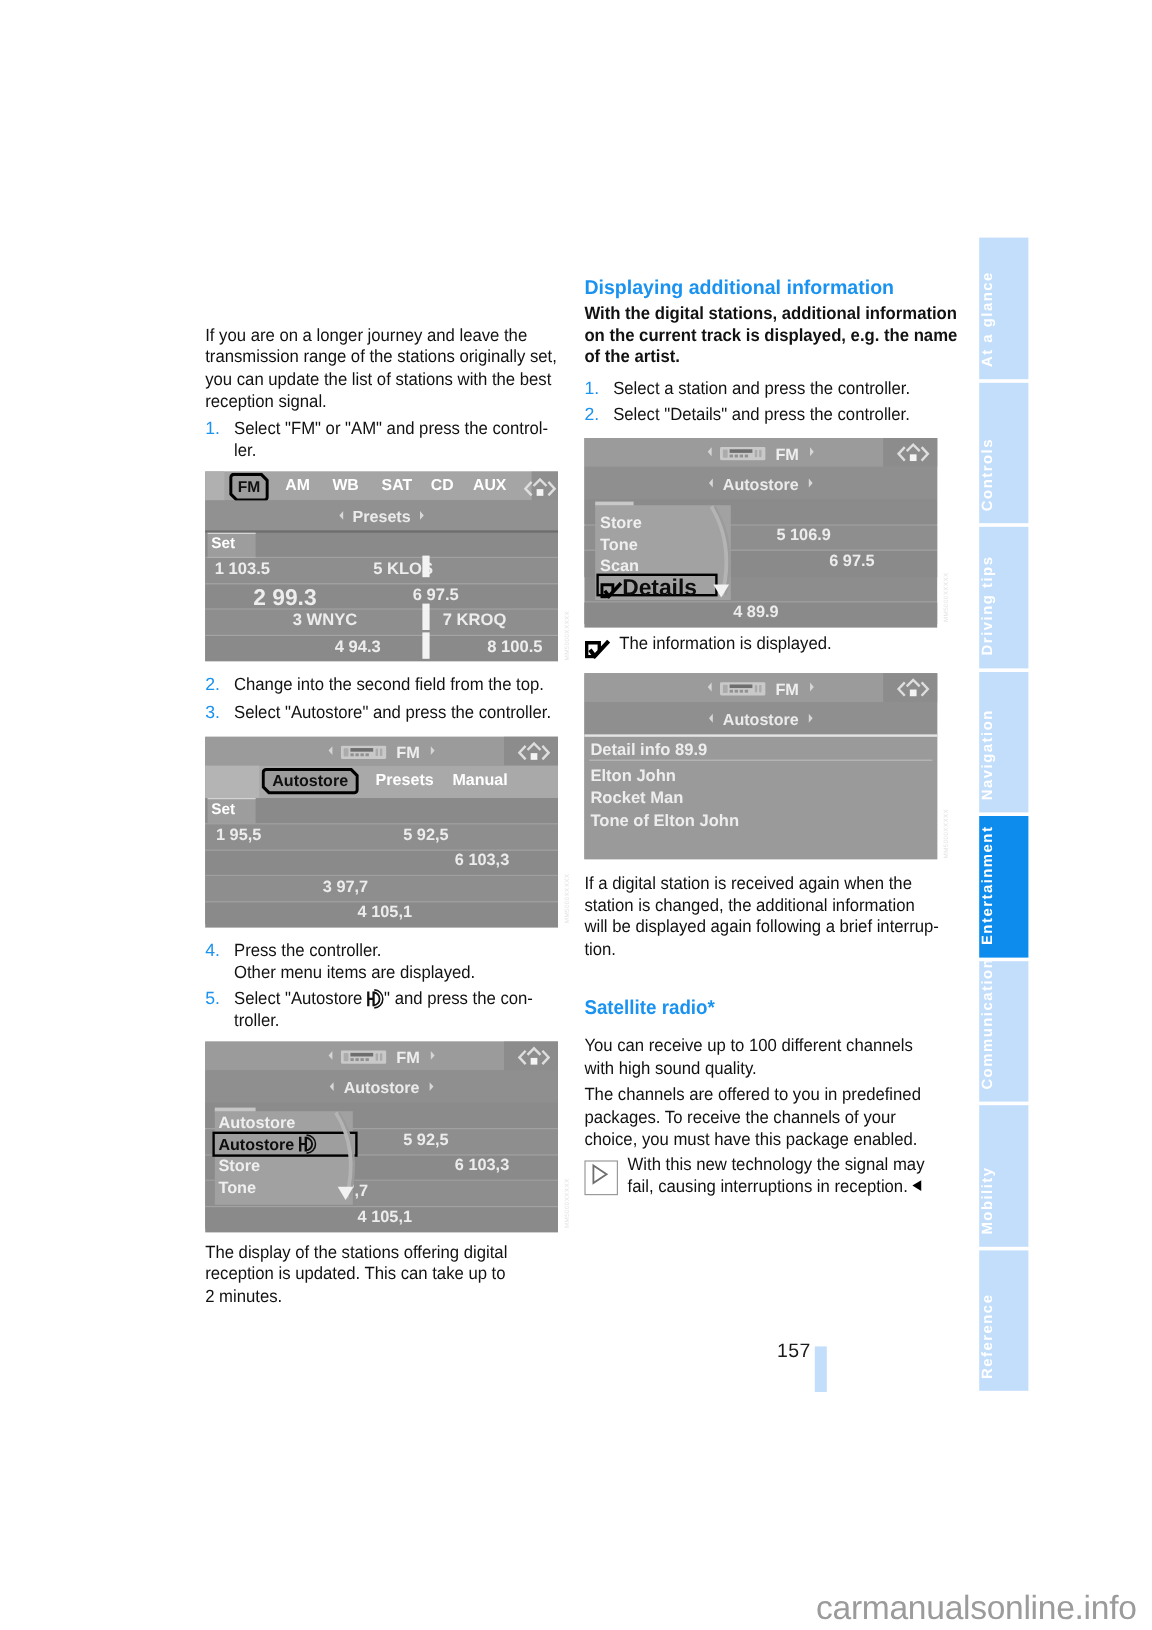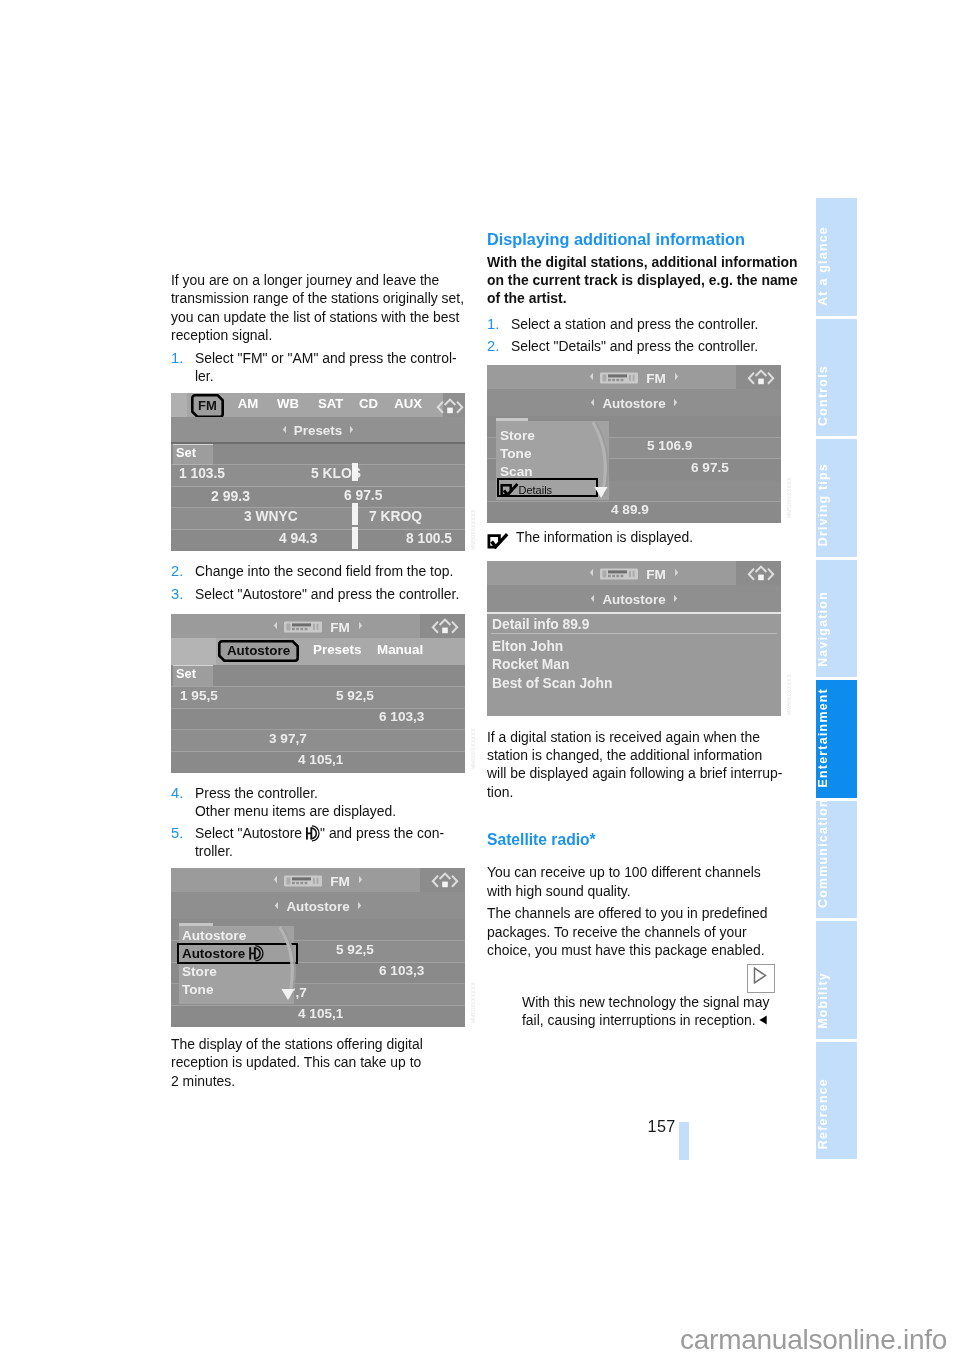--- a/index.html
+++ b/index.html
@@ -29,21 +29,21 @@
   .shot{overflow:visible;}
 
   
   .shot{width:294px;background:#8d8d8d;}
   .shot *{box-sizing:border-box;}
 
   
   .note{display:flex;align-items:flex-start;}
   .note .nt{font-size:14.7px;line-height:18.4px;color:#111;padding-top:0px;}
   .ckicon{width:22px;height:16px;flex:none;margin:5px 7px 0 0;}
-  .warn{display:flex;align-items:flex-end;flex-direction:column;}
+  .warn{display:flex;align-items:center;}
   .warn .wt{font-size:14.7px;line-height:18.4px;color:#111;}
   .wicon{width:28px;height:29px;flex:none;margin:2px 8px 0 0;border:1.3px solid #9a9a9a;position:relative;box-sizing:border-box;}
   .endmark{display:inline-block;width:10px;height:11px;margin-left:2px;position:relative;top:1px;}
   .hdlogo{display:inline-block;width:15px;height:17px;vertical-align:-4px;position:relative;}
   .endmark{display:inline-block;width:9px;height:9px;margin-left:3px;position:relative;top:0px;}
   .h1big{font-size:22.5px;line-height:25px;}
   .ln{display:block;}
 
   
   .tabs{position:absolute;left:816px;top:198px;width:41px;}
@@ -108,21 +108,21 @@
         <div style="position:absolute;left:0;top:50.5px;width:294px;height:21px;background:#8a8a8a;">
           <div style="position:absolute;left:2px;top:0;width:40px;height:21px;background:#9d9d9d;border-top:1.8px solid #d4d4d4;"></div>
           <div style="position:absolute;left:5px;top:1px;color:#fff;font-weight:bold;font-size:12.8px;">Set</div>
         </div>
         <div style="position:absolute;left:0;top:72px;width:294px;height:21.5px;background:#8e8e8e;">
           <div style="position:absolute;left:8px;top:1px;color:#ededed;font-weight:bold;font-size:13.8px;white-space:nowrap;">1 103.5</div>
           <div style="position:absolute;left:140px;top:1px;color:#ededed;font-weight:bold;font-size:13.8px;white-space:nowrap;">5 KLOS</div>
         </div>
         <div style="position:absolute;left:0;top:71px;width:294px;height:1px;background:rgba(255,255,255,0.2);"></div>
         <div style="position:absolute;left:0;top:93.5px;width:294px;height:21.5px;background:#8a8a8a;">
-          <div style="position:absolute;left:40px;top:1px;color:#ededed;font-weight:bold;font-size:14px;white-space:nowrap;">2 99.3</div>
+          <div style="position:absolute;left:40px;top:1px;color:#ededed;font-weight:bold;font-size:19px;white-space:nowrap;">2 99.3</div>
           <div style="position:absolute;left:173px;top:1px;color:#ededed;font-weight:bold;font-size:13.8px;white-space:nowrap;">6 97.5</div>
         </div>
         <div style="position:absolute;left:0;top:92.5px;width:294px;height:1px;background:rgba(255,255,255,0.2);"></div>
         <div style="position:absolute;left:0;top:115px;width:294px;height:21.5px;background:#8e8e8e;">
           <div style="position:absolute;left:73px;top:1px;color:#ededed;font-weight:bold;font-size:13.8px;white-space:nowrap;">3 WNYC</div>
           <div style="position:absolute;left:198px;top:1px;color:#ededed;font-weight:bold;font-size:13.8px;white-space:nowrap;">7 KROQ</div>
         </div>
         <div style="position:absolute;left:0;top:114px;width:294px;height:1px;background:rgba(255,255,255,0.2);"></div>
         <div style="position:absolute;left:0;top:136.5px;width:294px;height:21.5px;background:#8a8a8a;">
           <div style="position:absolute;left:108px;top:1px;color:#ededed;font-weight:bold;font-size:13.8px;white-space:nowrap;">4 94.3</div>
@@ -385,21 +385,21 @@
         <div style="position:absolute;left:9px;top:56.5px;width:113px;height:78.5px;background:#a2a2a2;"></div>
         <div style="position:absolute;left:13px;top:63.9px;color:#efefef;font-weight:bold;font-size:13.6px;white-space:nowrap;">Store</div>
         <div style="position:absolute;left:13px;top:81.5px;color:#efefef;font-weight:bold;font-size:13.6px;white-space:nowrap;">Tone</div>
         <div style="position:absolute;left:13px;top:99.5px;color:#efefef;font-weight:bold;font-size:13.6px;white-space:nowrap;">Scan</div>
         <div style="position:absolute;left:10.4px;top:113px;width:101px;height:19px;background:#a2a2a2;border:2.2px solid #000;"></div>
         <div style="position:absolute;left:12.5px;top:115px;white-space:nowrap;"><span style="display:inline-block;vertical-align:-3px;margin-right:0px"><svg width="19" height="14" viewBox="0 0 19 14" xmlns="http://www.w3.org/2000/svg">
               <g transform="scale(0.8636363636363636)">
                 <path d="M0.5 1.2 H13.8 V8.6 H11.0 V4.0 H3.3 V12.8 H9.0 V15.6 H0.5 Z" fill="#000"></path>
                 <path d="M4.6 8.4 L8.6 13.8 L20.2 1.2" fill="none" stroke="#000" stroke-width="3.4" stroke-linejoin="miter"></path>
               </g>
-            </svg></span><span style="color:#0d0d0d;font-weight:normal;font-size:11px">Details</span></div>
+            </svg></span><span style="color:#0d0d0d;font-weight:bold;font-size:19px">Details</span></div>
         <div style="position:absolute;left:103px;top:56.5px;"><svg width="26" height="78" viewBox="0 0 26 78" xmlns="http://www.w3.org/2000/svg">
             <path d="M3 1 Q22 32.76 12 75" fill="none" stroke="#b4b4b4" stroke-width="3.4"></path>
             <path d="M5.5 1 Q24.5 32.76 14.5 75" fill="none" stroke="#9b9b9b" stroke-width="2.0"></path>
             <path d="M4.4 66 L17.6 66 L11 77 Z" fill="#f2f2f2"></path>
           </svg></div>
         <div class="wmk">MM5000XXXXX</div>
       </div>
 
   <div class="note abs" style="top: 527.5px;">
     <span class="ckicon"><svg width="22" height="16" viewBox="0 0 22 16" xmlns="http://www.w3.org/2000/svg">
@@ -442,21 +442,21 @@
               <path d="M4.0 0.8 L0.8 4.5 L4.0 8.2 Z" fill="#d8d8d8"></path>
             </svg></span>Autostore<span style="display:inline-block;vertical-align:1px;margin-left:7px"><svg width="5" height="9" viewBox="0 0 5 9" xmlns="http://www.w3.org/2000/svg">
               <path d="M1.0 0.8 L4.2 4.5 L1.0 8.2 Z" fill="#d8d8d8"></path>
             </svg></span></div>
         <div style="position:absolute;left:0;top:51px;width:294px;height:104px;background:#9a9a9a;"></div>
         <div style="position:absolute;left:0;top:51px;width:294px;height:1.5px;background:#e4e4e4;"></div>
         <div style="position:absolute;left:5px;top:56px;color:#ededed;font-weight:bold;font-size:13.8px;white-space:nowrap;">Detail info 89.9</div>
         <div style="position:absolute;left:4px;top:72px;width:286px;height:1px;background:rgba(255,255,255,0.32);"></div>
         <div style="position:absolute;left:5px;top:78px;color:#ededed;font-weight:bold;font-size:13.8px;white-space:nowrap;">Elton John</div>
         <div style="position:absolute;left:5px;top:95.5px;color:#ededed;font-weight:bold;font-size:13.8px;white-space:nowrap;">Rocket Man</div>
-        <div style="position:absolute;left:5px;top:115px;color:#ededed;font-weight:bold;font-size:13.8px;white-space:nowrap;">Best of Scan John</div>
+        <div style="position:absolute;left:5px;top:115px;color:#ededed;font-weight:bold;font-size:13.8px;white-space:nowrap;">Tone of Elton John</div>
         <div class="wmk">MM5000XXXXX</div>
       </div>
 
   <p class="tx abs" style="top: 727.5px;">
         <span class="ln">If a digital station is received again when the</span>
         <span class="ln">station is changed, the additional information</span>
         <span class="ln">will be displayed again following a brief interrup-</span>
         <span class="ln">tion.</span>
       </p>
 

